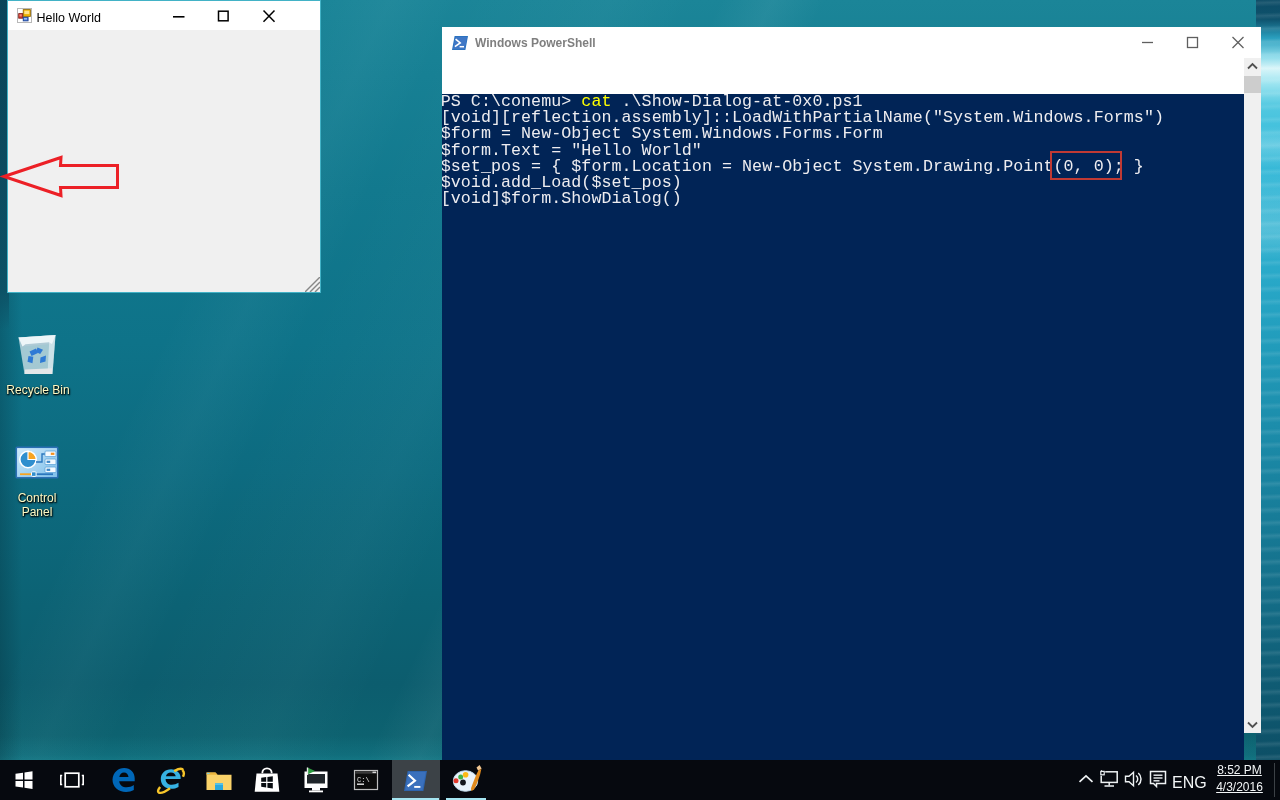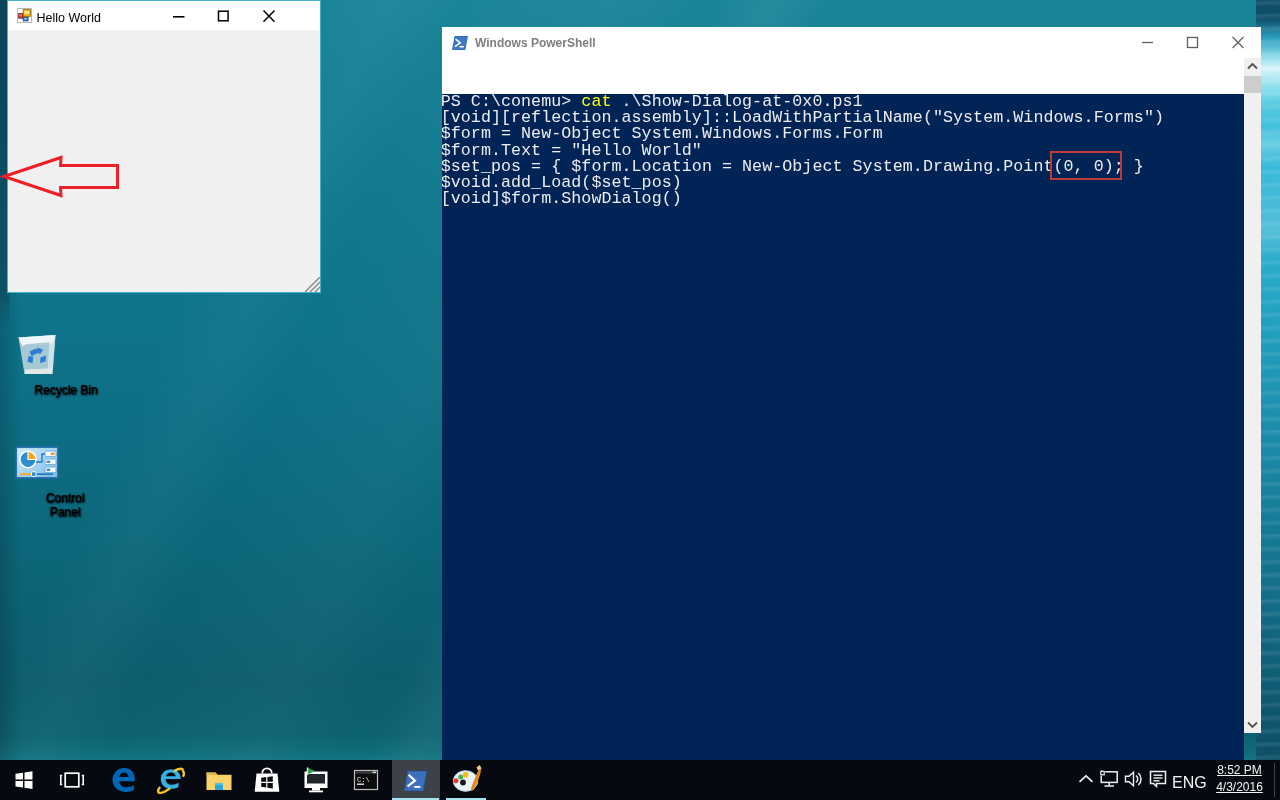--- a/index.html
+++ b/index.html
@@ -40,21 +40,21 @@
   
   #tb{left:0;top:760px;width:1280px;height:40px;background:#06090f;}
   .tbtn{position:absolute;top:0;height:40px;}
   #ps-btn{left:392px;width:48px;background:#3c4247;}
   .uline{position:absolute;bottom:0;height:2.5px;background:#a5e5f1;}
   .trayicon{position:absolute;top:0;}
   #clock{position:absolute;left:1213px;top:1.5px;width:53px;text-align:center;color:#f2f5f6;font-size:12px;line-height:17.5px;text-decoration:underline;}
   #eng{position:absolute;left:1172px;top:14px;width:30px;text-align:center;color:#f2f5f6;font-size:16px;}
   #sep{position:absolute;left:1274px;top:3px;width:1px;height:34px;background:#3c4146;}
   
-  .dlabel{position:absolute;color:#000000;font-size:12px;text-align:center;text-shadow:1px 1px 1.5px #000, 0 1px 2px #000;padding-left:28px;}
+  .dlabel{position:absolute;color:#fef9c3;font-size:12px;text-align:center;text-shadow:1px 1px 1.5px #000, 0 1px 2px #000;}
 </style>
 </head>
 <body>
   <div class="abs" id="wall"></div>
   <div class="abs" id="wall-glow"></div>
   <div class="abs" id="wall-beam1"></div>
   <div class="abs" id="wall-beam2"></div>
   <div class="abs" id="wall-vign"></div>
   <div class="abs" id="wall-left"></div>
   <div class="abs" id="wall-right"></div>

